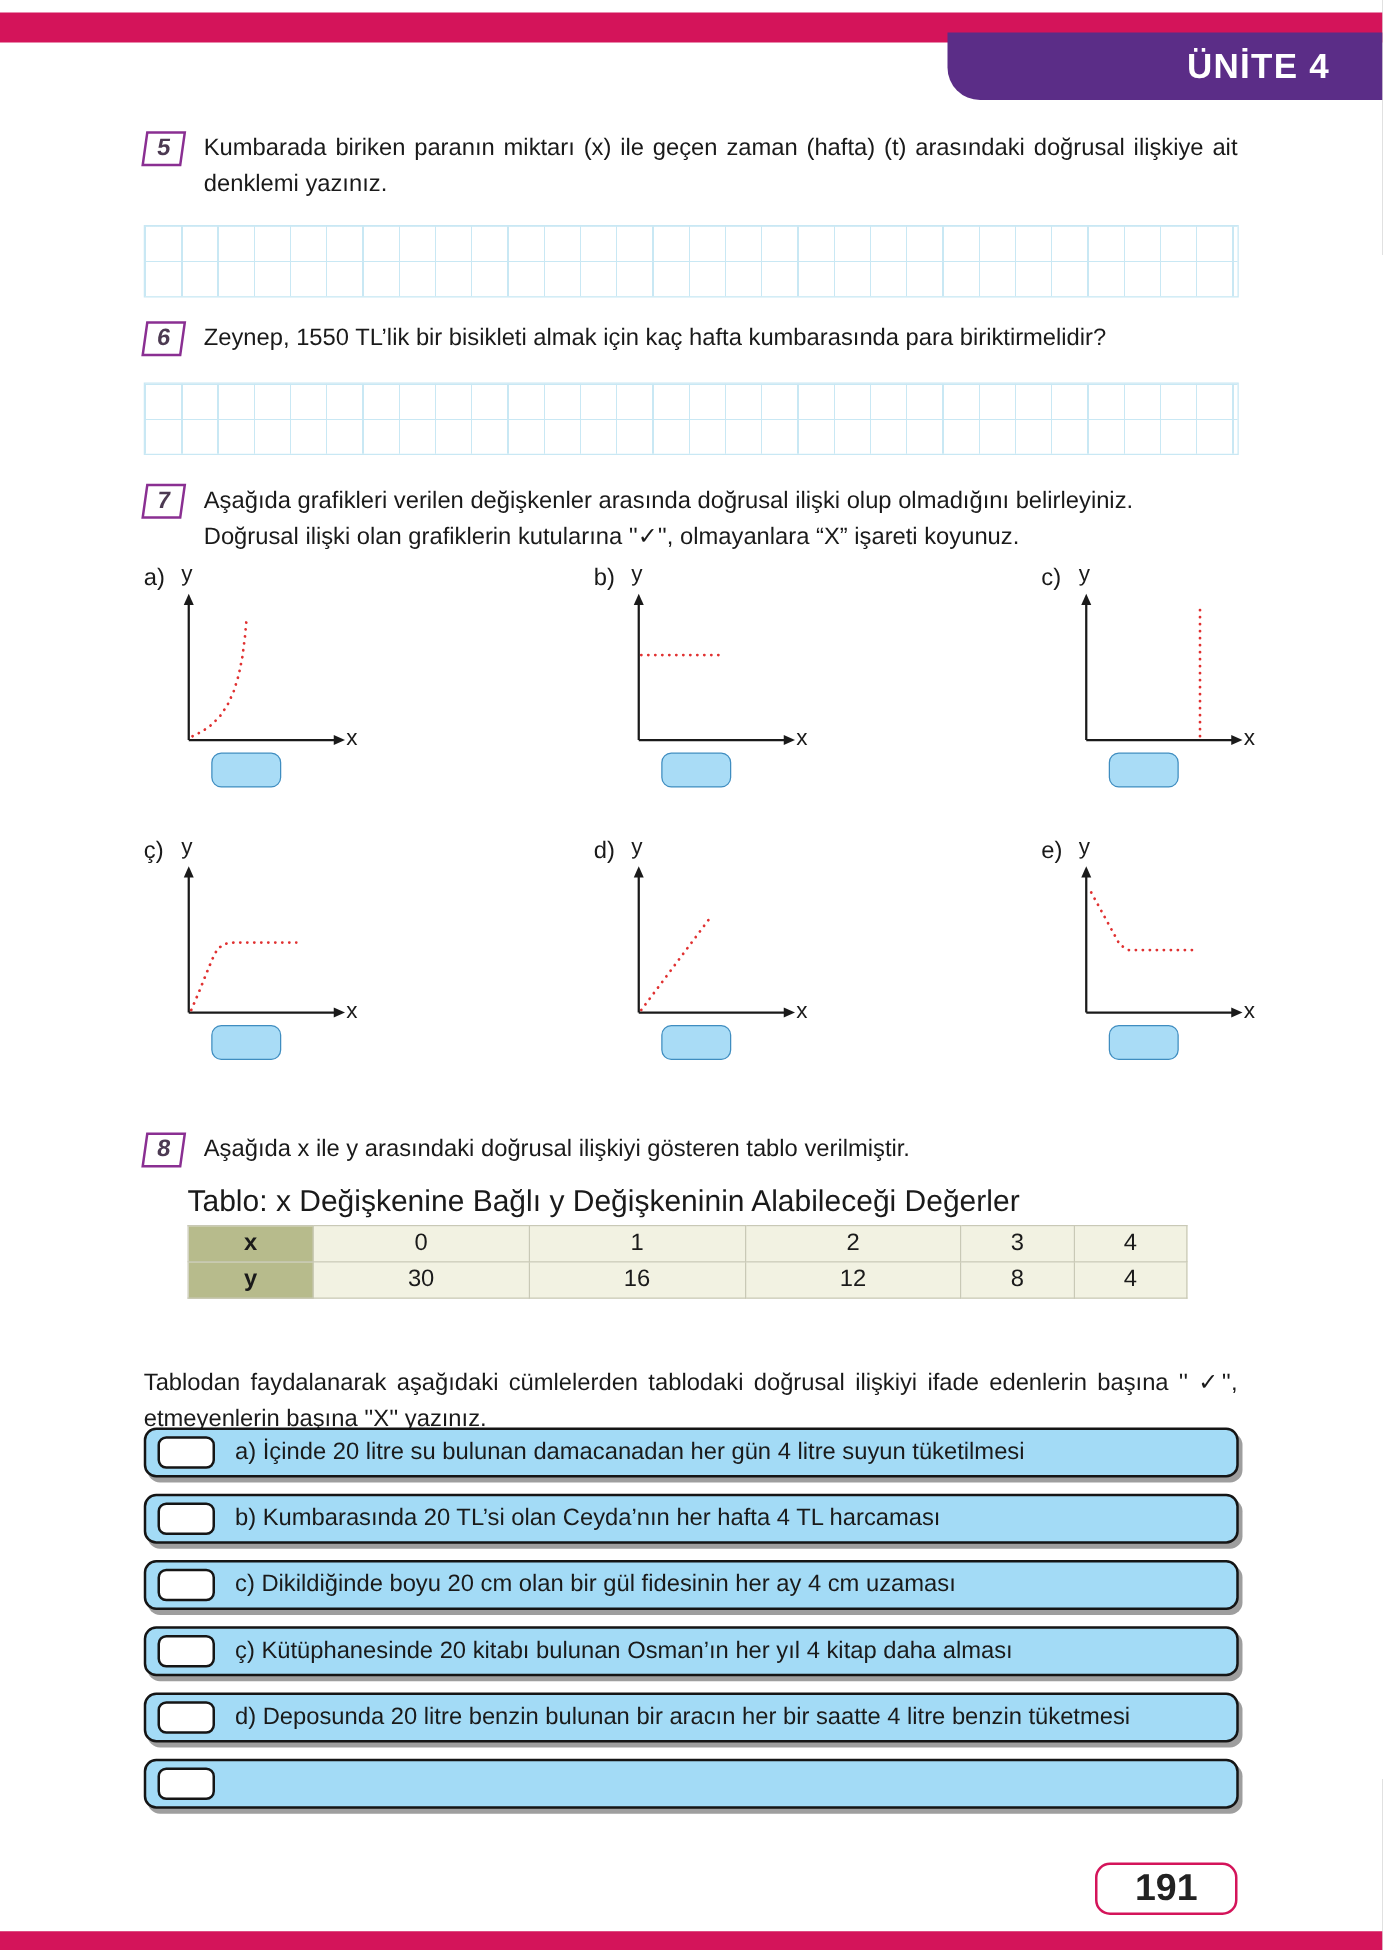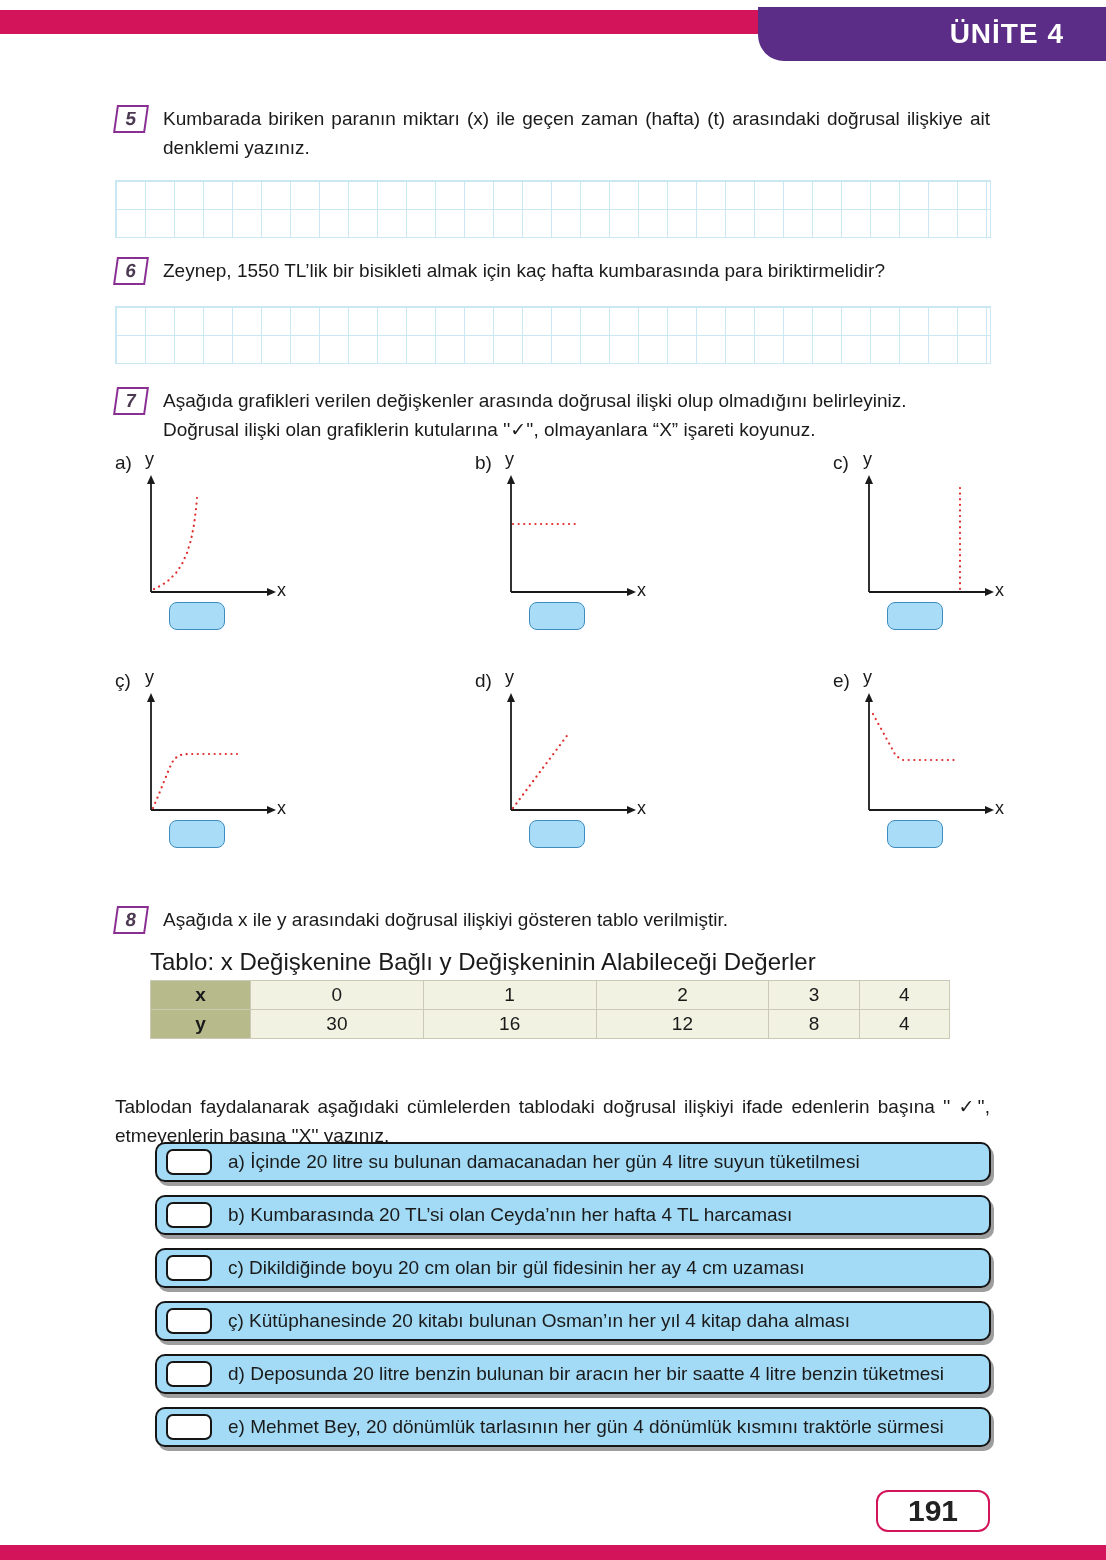--- a/index.html
+++ b/index.html
@@ -13,21 +13,21 @@
     --cream:#f2f2e2;
     --curve-red:#e03131;
     --ink:#1a1a1a;
   }
   *{margin:0;padding:0;box-sizing:border-box;}
   body{background:#888;font-family:"Liberation Sans",sans-serif;}
   .page{position:relative;width:1106px;height:1560px;background:#fff;margin:0 auto;overflow:hidden;color:var(--ink);}
 
   
   .top-bar{position:absolute;top:10px;left:0;width:100%;height:24px;background:var(--magenta);}
-  .unit-badge{position:absolute;top:7px;right:0;width:348px;height:54px;background:var(--purple);
+  .unit-badge{position:absolute;top:26px;right:0;width:348px;height:54px;background:var(--purple);
     border-bottom-left-radius:26px;display:flex;align-items:center;justify-content:flex-end;
     padding-right:42px;color:#fff;font-size:28px;font-weight:bold;letter-spacing:1px;}
 
   
   .q-num{float:left;display:flex;align-items:center;justify-content:center;width:32px;height:28px;
     border:2px solid #8a2f92;background:#fff;color:#4c3a52;font-weight:bold;font-size:19px;
     transform:skewX(-8deg);margin:1px 16px 2px 0;}
 
   .q-block{position:absolute;left:115px;width:875px;font-size:19px;line-height:1.55;}
   .q-text{text-align:justify;}
@@ -55,21 +55,21 @@
   .table-caption{position:absolute;left:150px;top:948px;font-size:24px;}
   .data-table{position:absolute;left:150px;top:980px;width:800px;border-collapse:collapse;font-size:19px;
     border:1px solid #9a9a86;}
   .data-table td{border:1px solid #c9c9b6;height:29px;text-align:center;background:var(--cream);}
   .data-table td.lbl{width:100px;background:var(--olive);font-weight:bold;}
 
   
   .statements{position:absolute;left:115px;top:1142px;width:876px;}
   .statement{height:40px;margin-bottom:13px;border:2.5px solid #151515;border-radius:10px;
     background:var(--bar-blue);box-shadow:3px 4px 0 rgba(40,40,40,.45);
-    display:flex;align-items:center;gap:16px;padding-left:9px;margin-left:40px;}
+    display:flex;align-items:center;gap:16px;padding-left:9px;}
   .answer-box{flex:none;width:46px;height:26px;background:#fff;border:2px solid #151515;border-radius:7px;}
   .statement-text{font-size:19px;}
 
   
   .page-number-box{position:absolute;right:116px;top:1490px;width:114px;height:42px;
     border:2.5px solid var(--magenta);border-radius:12px;display:flex;align-items:center;justify-content:center;
     font-size:30px;font-weight:bold;color:#222;}
   .bottom-bar{position:absolute;bottom:0;left:0;width:100%;height:15px;background:var(--magenta);}
 </style>
 </head>
@@ -230,21 +230,20 @@
     <div class="statement">
       <span class="answer-box"></span>
       <span class="statement-text">ç) Kütüphanesinde 20 kitabı bulunan Osman’ın her yıl 4 kitap daha alması</span>
     </div>
     <div class="statement">
       <span class="answer-box"></span>
       <span class="statement-text">d) Deposunda 20 litre benzin bulunan bir aracın her bir saatte 4 litre benzin tüketmesi</span>
     </div>
     <div class="statement">
       <span class="answer-box"></span>
-      <span class="statement-text">e) Mehmet Bey, 20 dönümlük tarlasının her gün 4 dönümlük kısmını traktörle sürmesi</span>
     </div>
   </div>
 
   <div class="page-number-box">
     <span>191</span>
   </div>
   <div class="bottom-bar"></div>
 
 </div>
 

